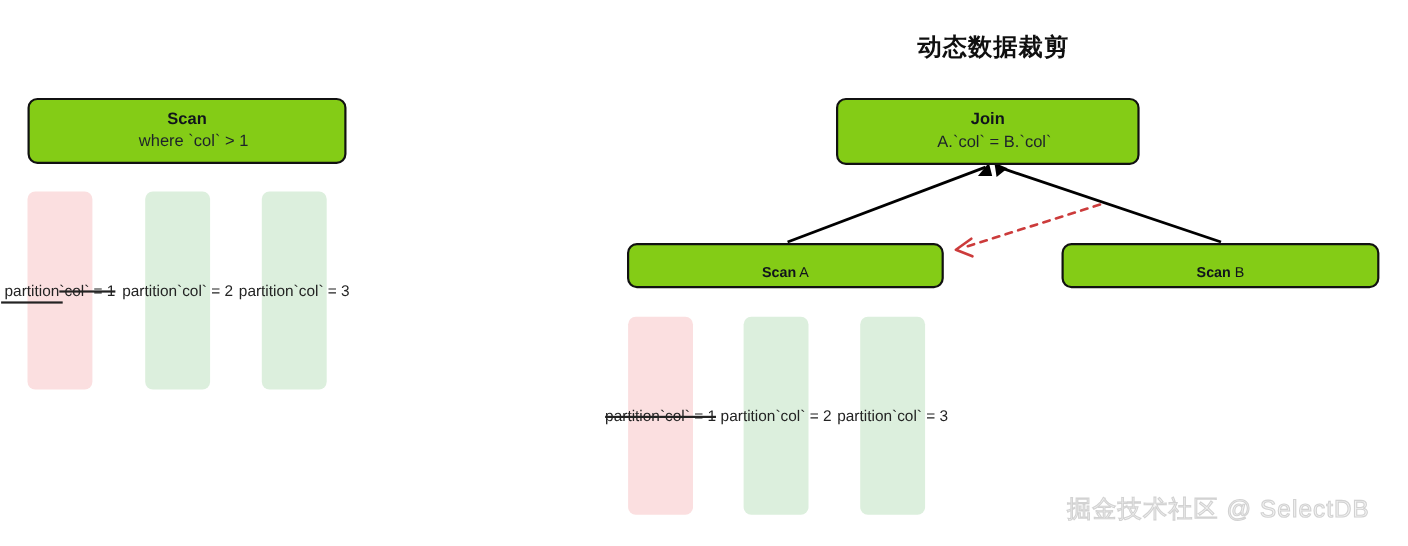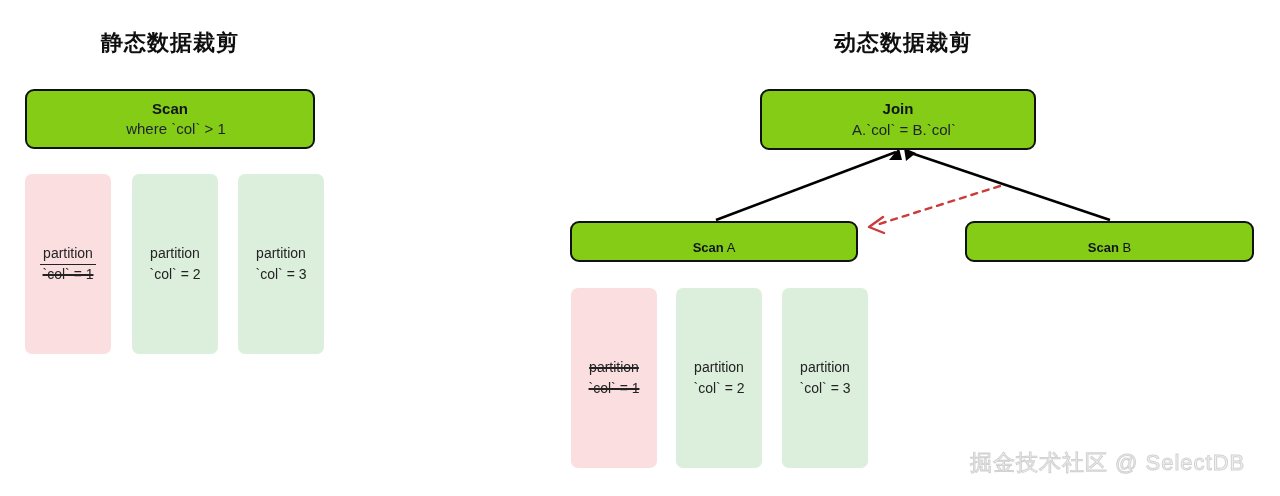--- a/index.html
+++ b/index.html
@@ -66,26 +66,25 @@
   .node-inline span.reg { font-weight: normal; }
 
   #scan-static { left: 25px;  top: 89px;  width: 290px; height: 60px; }
   #join-node   { left: 120px; top: 89px;  width: 276px; height: 61px; }
   #scan-a-node { left: -70px; top: 221px; width: 288px; height: 41px; }
   #scan-b-node { left: 325px; top: 221px; width: 289px; height: 41px; }
 
   
   .partition {
     position: absolute;
-    width: 86px;
+    width: 59px;
     height: 180px;
     border-radius: 7px;
     box-sizing: border-box;
     display: flex;
-    flex-direction: column;
     align-items: center;
     justify-content: center;
     font-size: 14px;
     line-height: 1.5;
     color: #232323;
     text-align: center;
   }
   .partition.kept   { background: #dcefdd; }
   .partition.pruned { background: #fbdfe0; }
   .partition .line  { position: relative; white-space: nowrap; }
@@ -131,21 +130,20 @@
     text-shadow: 0 1px 0 #ffffff;
     white-space: nowrap;
     letter-spacing: 1px;
   }
 </style>
 </head>
 <body>
 
 <div class="panel" id="panel-static">
 
-  <div class="panel-title" id="title-static">静态数据裁剪</div>
 
   <div class="node-box" id="scan-static">
     <div class="node-title">Scan</div>
     <div class="node-sub">where `col` &gt; 1</div>
   </div>
 
   <div class="partition pruned strike-second" id="p-static-1">
     <div class="line line-1">partition</div>
     <div class="line line-2">`col` = 1</div>
   </div>

